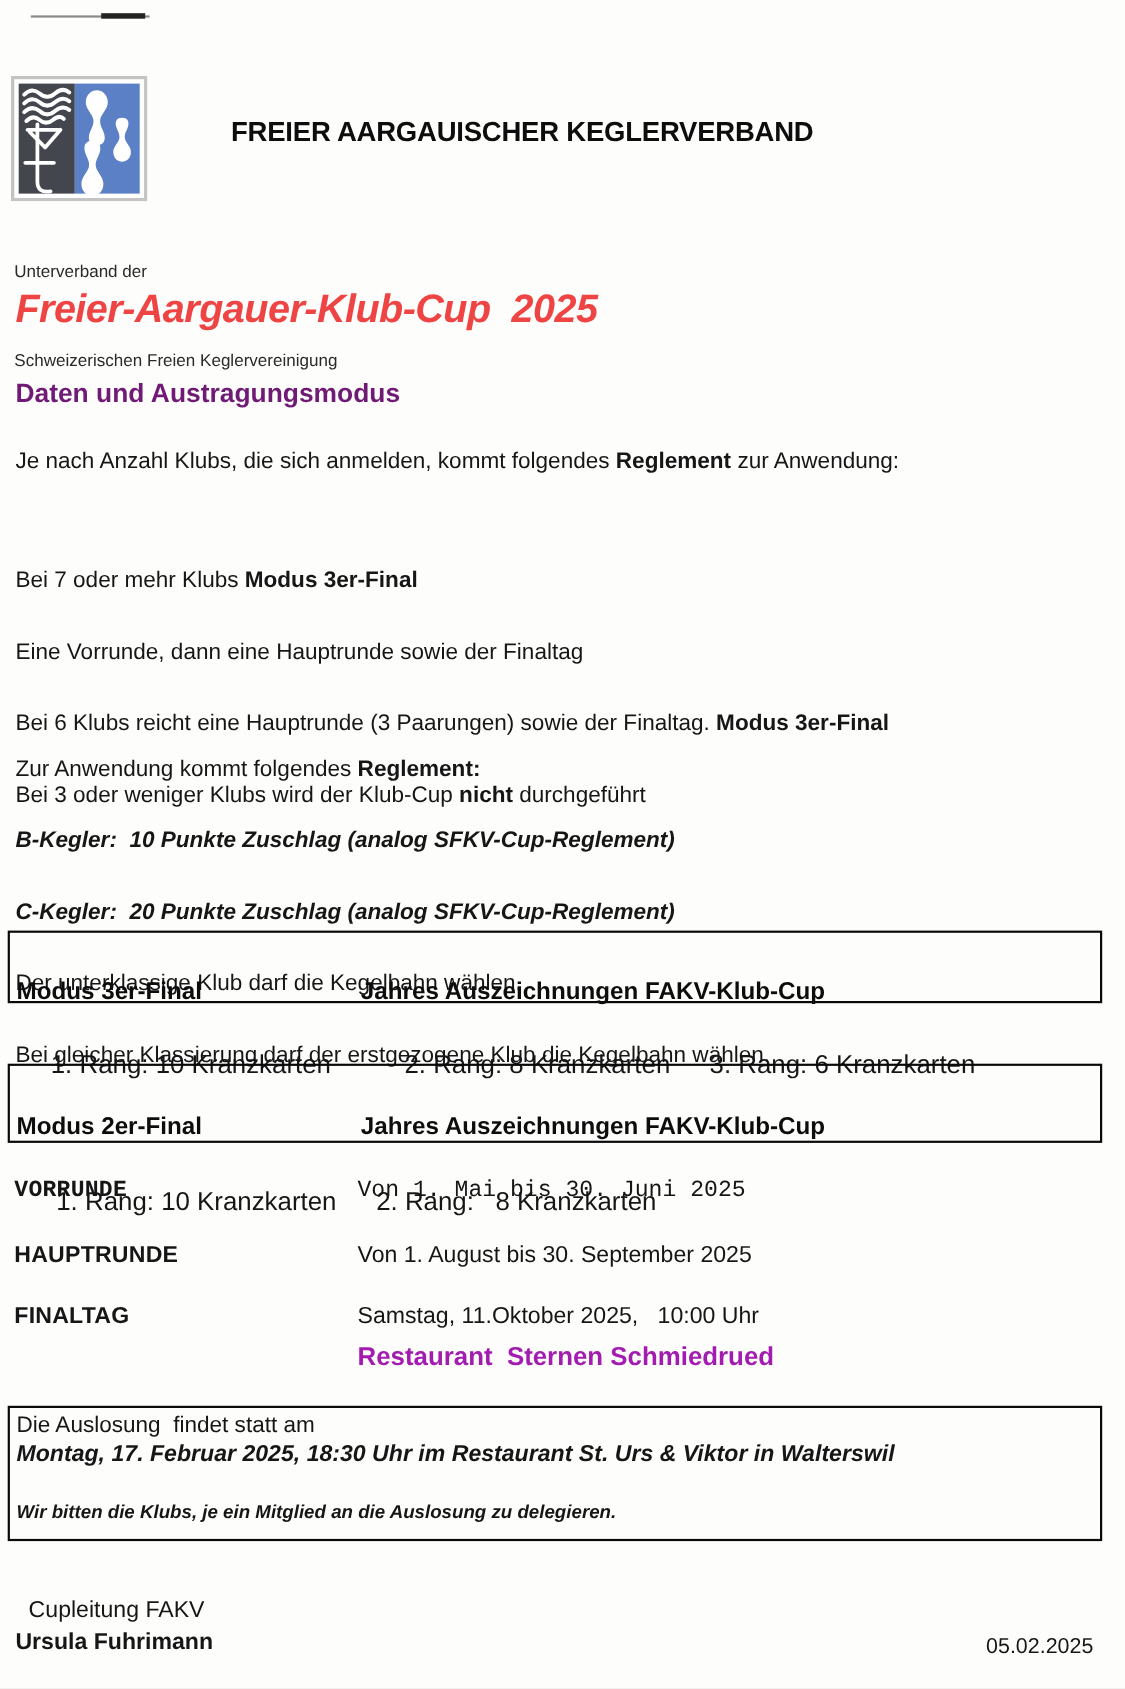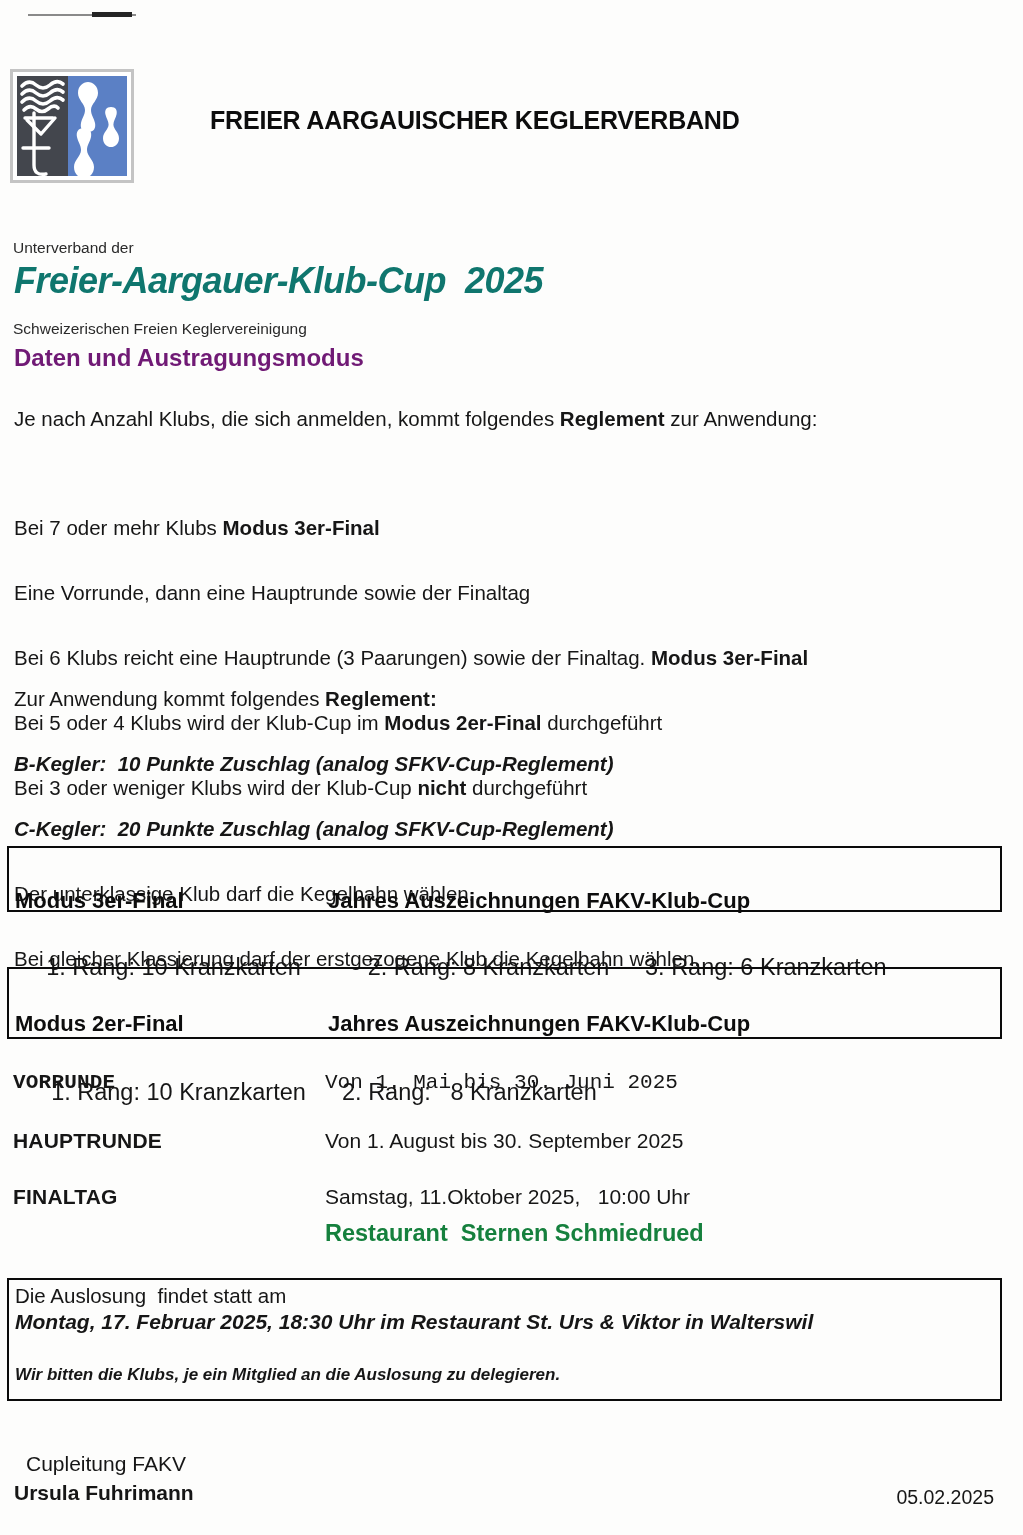--- a/index.html
+++ b/index.html
@@ -19,21 +19,21 @@
   .scan-line{position:absolute;left:28px;top:14px;width:108px;height:2px;background:#8a8a8a;}
   .scan-line-dark{position:absolute;left:92px;top:12px;width:40px;height:5px;background:#242424;}
 
   
   .logo{position:absolute;left:10px;top:33px;width:124px;height:114px;}
 
   
   .org-title{position:absolute;left:210px;top:106px;font-size:25px;font-weight:700;letter-spacing:-0.2px;color:#0d0d0d;}
   .org-sub{position:absolute;left:13px;top:180px;font-size:15.5px;line-height:27px;color:#2a2a2a;}
 
-  .doc-title{position:absolute;left:14px;top:260px;margin:0;font-size:36px;font-weight:700;font-style:italic;letter-spacing:-0.5px;color:#0f766e;}
+  .doc-title{position:absolute;left:14px;top:260px;margin:0;font-size:36px;font-weight:700;font-style:italic;letter-spacing:-0.5px;color:#ef4444;}
   .section-heading{position:absolute;left:14px;top:344px;margin:0;font-size:24px;font-weight:700;color:#701a75;}
 
   .line{font-size:20.5px;line-height:29px;}
   .intro{position:absolute;left:14px;top:404px;}
   .rules-block{position:absolute;left:14px;top:477px;}
   .reglement-block{position:absolute;left:14px;top:648px;}
 
   
   .rule-box{position:absolute;left:7px;width:991px;border:2.5px solid #0a0a0a;background:transparent;}
   .box1{top:846px;height:62px;}
@@ -46,21 +46,21 @@
   .cell-r1{width:317px;}
   .cell-r2{width:313px;}
   .box2 .cell-r1{width:327px;}
 
   
   .sched-row{position:absolute;left:13px;display:flex;font-size:21px;line-height:26px;}
   .sched-label{width:312px;font-weight:700;letter-spacing:0.2px;}
   .row-vorrunde{top:1070px;font-family:Liberation Mono, monospace;}
   .row-hauptrunde{top:1128px;}
   .row-finaltag{top:1184px;align-items:center;}
-  .sched-extra{position:absolute;left:325px;top:1220px;font-size:23.5px;font-weight:700;color:#15803d;}
+  .sched-extra{position:absolute;left:325px;top:1220px;font-size:23.5px;font-weight:700;color:#a21caf;}
 
   
   .draw-box{position:absolute;left:7px;top:1278px;width:991px;height:119px;border:2.5px solid #0a0a0a;}
   .draw-line1{position:absolute;left:6px;top:4px;font-size:20.5px;}
   .draw-line2{position:absolute;left:6px;top:30px;font-size:21px;font-weight:700;font-style:italic;}
   .draw-line3{position:absolute;left:6px;top:85px;font-size:17px;font-weight:700;font-style:italic;}
 
   
   .footer-role{position:absolute;left:14px;top:1452px;font-size:21px;margin-left:12px;}
   .footer-name{position:absolute;left:14px;top:1481px;font-size:21px;font-weight:700;}
@@ -111,21 +111,20 @@
 
   <h1 class="doc-title">Freier-Aargauer-Klub-Cup  2025</h1>
   <h2 class="section-heading">Daten und Austragungsmodus</h2>
 
   <div class="line intro"><span>Je nach Anzahl Klubs, die sich anmelden, kommt folgendes </span><span class="b">Reglement</span><span> zur Anwendung:</span></div>
 
   <div class="rules-block">
     <div class="line"><span>Bei 7 oder mehr Klubs </span><span class="b">Modus 3er-Final</span></div>
     <div class="line"><span>Eine Vorrunde, dann eine Hauptrunde sowie der Finaltag</span></div>
     <div class="line"><span>Bei 6 Klubs reicht eine Hauptrunde (3 Paarungen) sowie der Finaltag. </span><span class="b">Modus 3er-Final</span></div>
-    <div class="line"><span>Bei 5 oder 4 Klubs wird der Klub-Cup im </span><span class="b">Modus 2er-Final</span><span> durchgeführt</span></div>
     <div class="line"><span>Bei 3 oder weniger Klubs wird der Klub-Cup </span><span class="b">nicht</span><span> durchgeführt</span></div>
   </div>
 
   <div class="reglement-block">
     <div class="line"><span>Zur Anwendung kommt folgendes </span><span class="b">Reglement:</span></div>
     <div class="line"><span class="b i">B-Kegler:  10 Punkte Zuschlag (analog SFKV-Cup-Reglement)</span></div>
     <div class="line"><span class="b i">C-Kegler:  20 Punkte Zuschlag (analog SFKV-Cup-Reglement)</span></div>
     <div class="line"><span>Der unterklassige Klub darf die Kegelbahn wählen.</span></div>
     <div class="line"><span>Bei gleicher Klassierung darf der erstgezogene Klub die Kegelbahn wählen.</span></div>
   </div>

